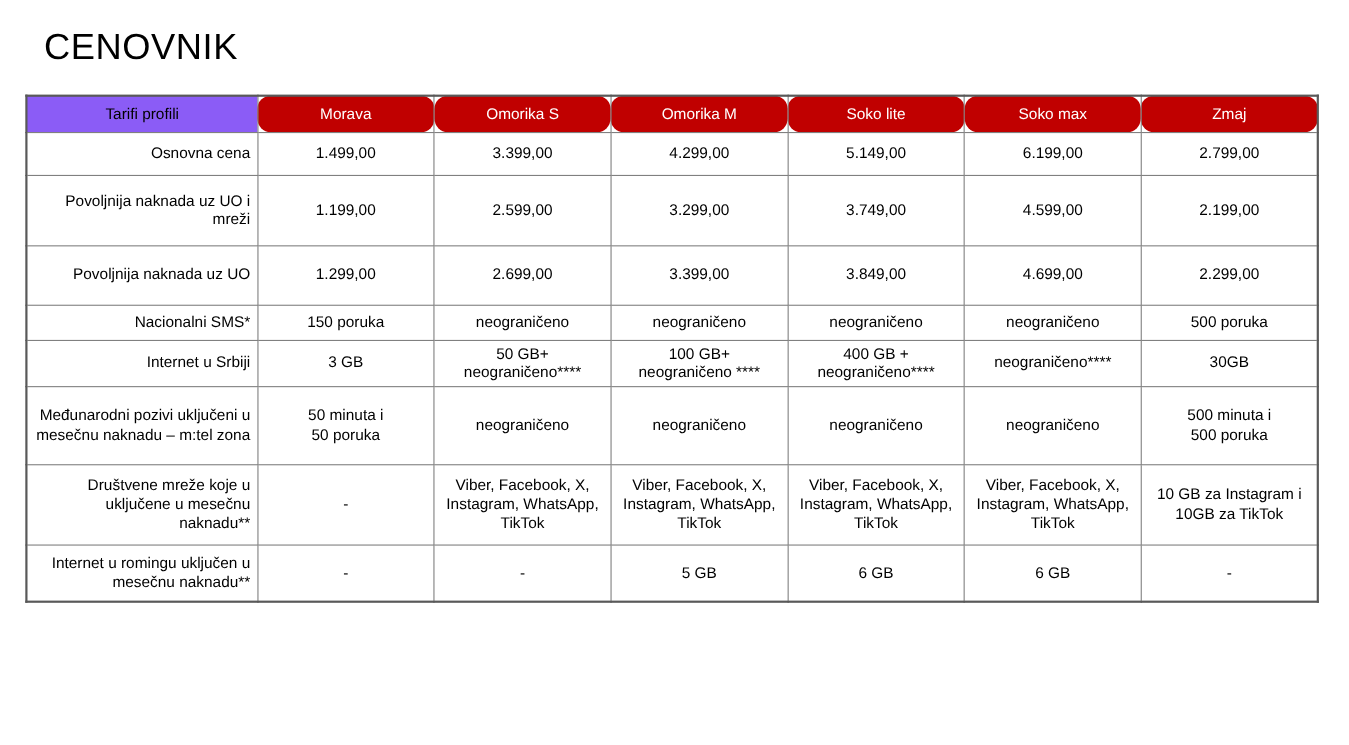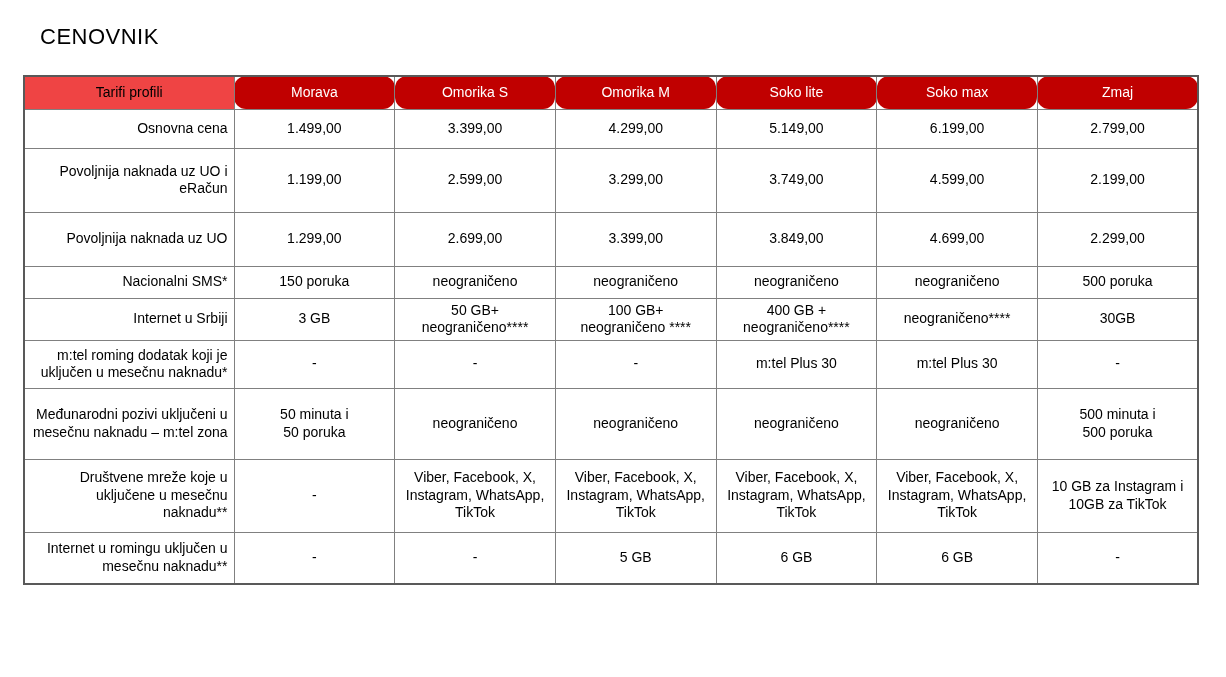--- a/index.html
+++ b/index.html
@@ -14,21 +14,21 @@
     margin: 0;
     padding: 0;
     background: #ffffff;
     width: 1226px;
     height: 677px;
     overflow: hidden;
     font-family: "Liberation Sans", sans-serif;
     color: var(--text);
   }
   .page-title {
-    font-size: 22px;
+    font-size: 33px;
     font-weight: 400;
     letter-spacing: 0.5px;
     margin: 26px 0 0 40px;
     line-height: 1;
   }
   table.pricing {
     border-collapse: collapse;
     table-layout: fixed;
     width: 1174px;
     margin: 27px 0 0 23px;
@@ -36,21 +36,21 @@
   }
   table.pricing th, table.pricing td {
     border: 1px solid var(--border-inner);
     font-size: 14px;
     font-weight: 400;
     vertical-align: middle;
     padding: 2px 6px;
     line-height: 1.25;
   }
   th.corner-header {
-    background: #ef4444;
+    background: #8b5cf6;
     font-weight: 700;
     font-size: 15px;
     text-align: center;
     height: 33px;
   }
   th.col-header {
     background: var(--header-bg);
     color: var(--header-text);
     font-size: 15px;
     font-weight: 400;
@@ -98,21 +98,21 @@
       <tr style="height: 39px;">
         <th class="row-label">Osnovna cena</th>
         <td class="cell">1.499,00</td>
         <td class="cell">3.399,00</td>
         <td class="cell">4.299,00</td>
         <td class="cell">5.149,00</td>
         <td class="cell">6.199,00</td>
         <td class="cell">2.799,00</td>
       </tr>
       <tr style="height: 64px;">
-        <th class="row-label">Povoljnija naknada uz UO i eRačun</th>
+        <th class="row-label">Povoljnija naknada uz UO i mreži</th>
         <td class="cell">1.199,00</td>
         <td class="cell">2.599,00</td>
         <td class="cell">3.299,00</td>
         <td class="cell">3.749,00</td>
         <td class="cell">4.599,00</td>
         <td class="cell">2.199,00</td>
       </tr>
       <tr style="height: 54px;">
         <th class="row-label">Povoljnija naknada uz UO</th>
         <td class="cell">1.299,00</td>
@@ -135,29 +135,20 @@
         <th class="row-label">Internet u Srbiji</th>
         <td class="cell">3 GB</td>
         <td class="cell">50 GB+
 neograničeno****</td>
         <td class="cell">100 GB+
 neograničeno ****</td>
         <td class="cell">400 GB +
 neograničeno****</td>
         <td class="cell">neograničeno****</td>
         <td class="cell">30GB</td>
-      </tr>
-      <tr style="height: 48px;">
-        <th class="row-label">m:tel roming dodatak koji je uključen u mesečnu naknadu*</th>
-        <td class="cell">-</td>
-        <td class="cell">-</td>
-        <td class="cell">-</td>
-        <td class="cell">m:tel Plus 30</td>
-        <td class="cell">m:tel Plus 30</td>
-        <td class="cell">-</td>
       </tr>
       <tr style="height: 71px;">
         <th class="row-label">Međunarodni pozivi uključeni u mesečnu naknadu – m:tel zona</th>
         <td class="cell">50 minuta i
 50 poruka</td>
         <td class="cell">neograničeno</td>
         <td class="cell">neograničeno</td>
         <td class="cell">neograničeno</td>
         <td class="cell">neograničeno</td>
         <td class="cell">500 minuta i

